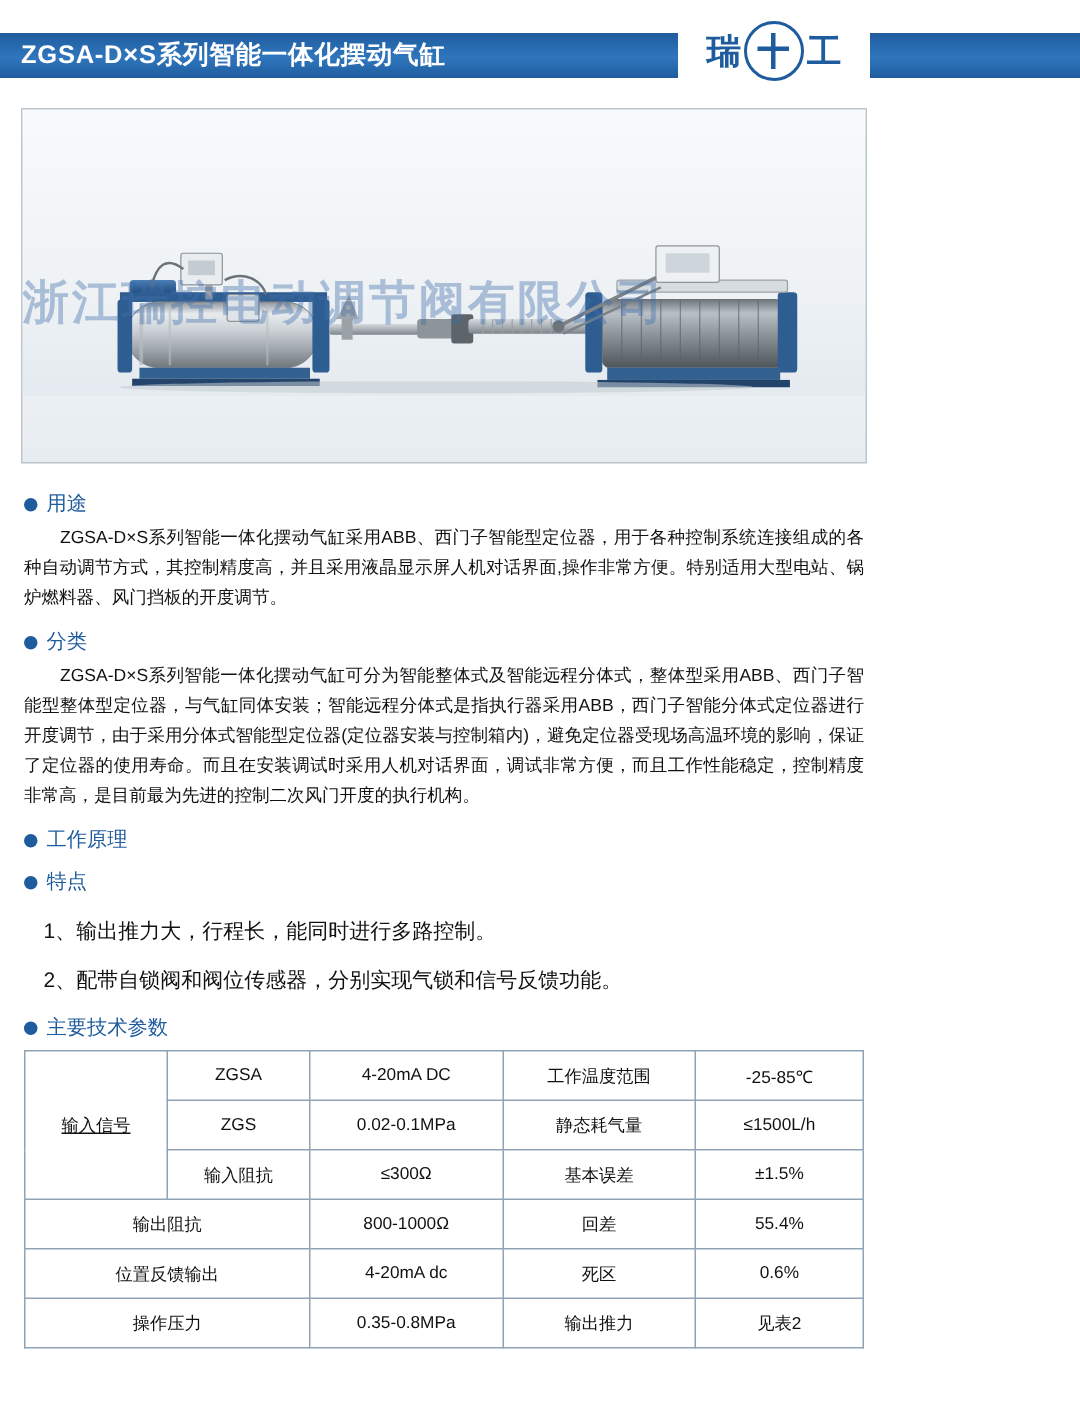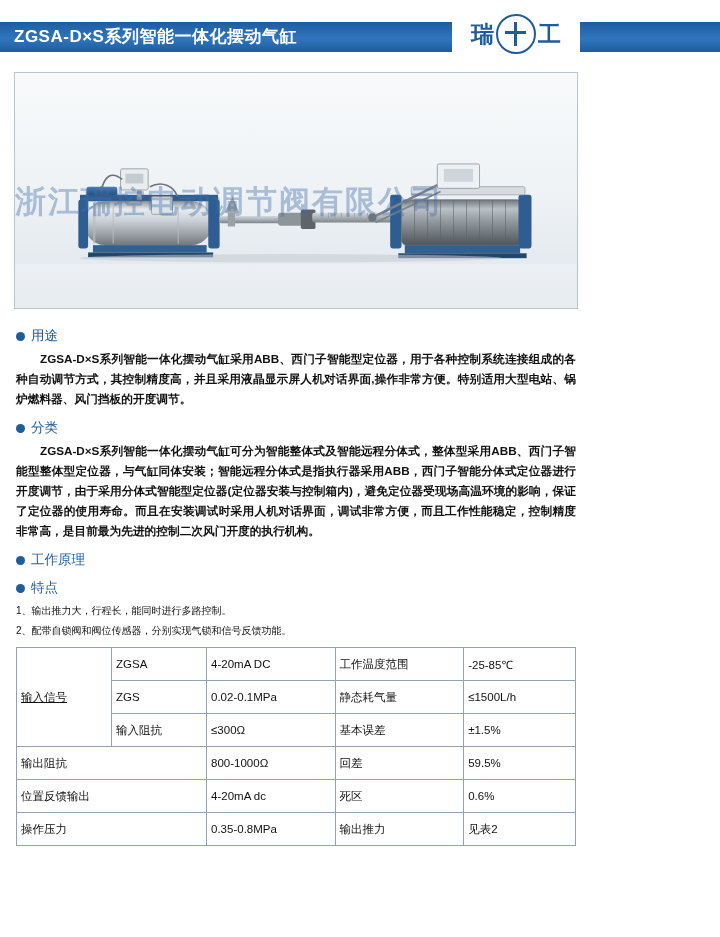--- a/index.html
+++ b/index.html
@@ -158,41 +158,41 @@
     font-weight: normal;
     color: #1f5c9e;
   }
   .para {
     font-size: 11.7px;
     line-height: 20px;
     color: #111111;
     text-align: justify;
     margin: 0 0 2px 0;
     text-indent: 24px;
-    font-weight: bold;
   }
   .list-line {
-    font-size: 10px;
+    font-size: 14px;
     line-height: 20px;
     color: #111111;
-    margin: 0;
+    margin: 13px;
   }
 
   
   .table-wrap {
     margin: 6px 16px 0 16px;
   }
   table.specs {
     width: 100%;
     border-collapse: collapse;
     font-size: 11.5px;
   }
   table.specs td {
     border: 1px solid #8fa3b5;
     height: 30px;
+    text-align: center;
     vertical-align: middle;
     padding: 1px 4px;
     color: #111111;
     background: #ffffff;
   }
   td.lbl {
     background: #dfe6ee;
     font-weight: normal;
   }
   td.grp {
@@ -350,20 +350,24 @@
       <span class="sec-title">工作原理</span>
     </div>
 
     <div class="sec-head">
       <span class="bullet"></span>
       <span class="sec-title">特点</span>
     </div>
     <p class="list-line">1、输出推力大，行程长，能同时进行多路控制。</p>
     <p class="list-line">2、配带自锁阀和阀位传感器，分别实现气锁和信号反馈功能。</p>
 
+    <div class="sec-head">
+      <span class="bullet"></span>
+      <span class="sec-title">主要技术参数</span>
+    </div>
   </div>
 
   <div class="table-wrap">
     <table class="specs">
       <colgroup>
         <col class="col-a">
           <col class="col-b">
           <col class="col-c">
           <col class="col-d">
           <col class="col-e">
@@ -385,21 +389,21 @@
         <tr>
           <td class="lbl">输入阻抗</td>
           <td>≤300Ω</td>
           <td class="lbl">基本误差</td>
           <td>±1.5%</td>
         </tr>
         <tr>
           <td class="lbl" colspan="2">输出阻抗</td>
           <td>800-1000Ω</td>
           <td class="lbl">回差</td>
-          <td>59.5%</td>
+          <td>55.4%</td>
         </tr>
         <tr>
           <td class="lbl" colspan="2">位置反馈输出</td>
           <td>4-20mA dc</td>
           <td class="lbl">死区</td>
           <td>0.6%</td>
         </tr>
         <tr>
           <td class="lbl" colspan="2">操作压力</td>
           <td>0.35-0.8MPa</td>

